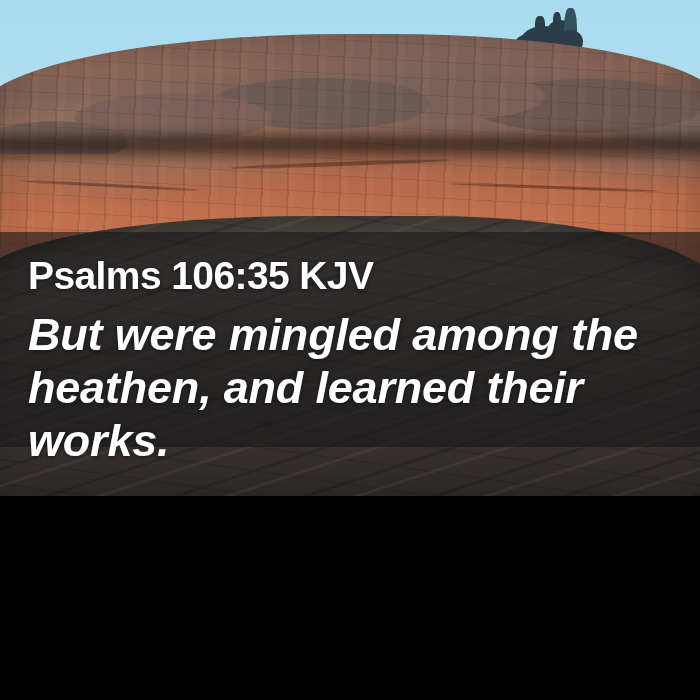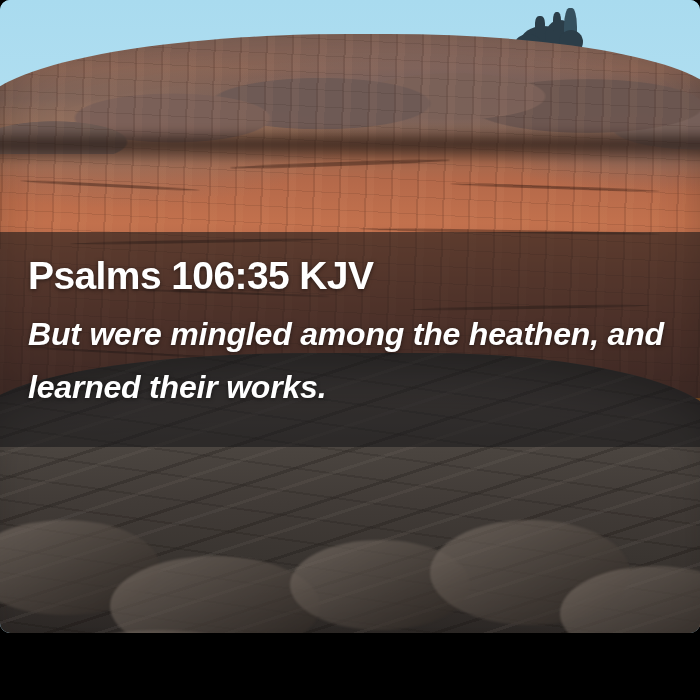--- a/index.html
+++ b/index.html
@@ -8,24 +8,23 @@
     padding: 0;
     background: #000;
   }
   body {
     font-family: "Liberation Sans", sans-serif;
   }
 
   #verse-card {
     position: relative;
     width: 700px;
-    height: 633px;
+    height: 496px;
     overflow: hidden;
     background: #9fd4ea;
-    border-radius: 10px;
   }
 
   
   .sky {
     position: absolute;
     left: 0; top: 0;
     width: 700px; height: 300px;
     background: linear-gradient(#a9dbef 0%, #b4e0f1 55%, #bfe4f2 100%);
   }
 
@@ -287,21 +286,21 @@
     letter-spacing: -.6px;
     white-space: nowrap;
     text-shadow: 0 1px 4px rgba(0,0,0,.55);
     font-stretch: condensed;
   }
   .verse {
     position: absolute;
     left: 28px;
     top: 308px;
     width: 660px;
-    font-size: 32px;
+    font-size: 45px;
     font-style: italic;
     font-weight: bold;
     line-height: 53px;
     color: #ffffff;
     text-shadow: 0 1px 4px rgba(0,0,0,.5);
     letter-spacing: -.2px;
   }
 </style>
 </head>
 <body>

